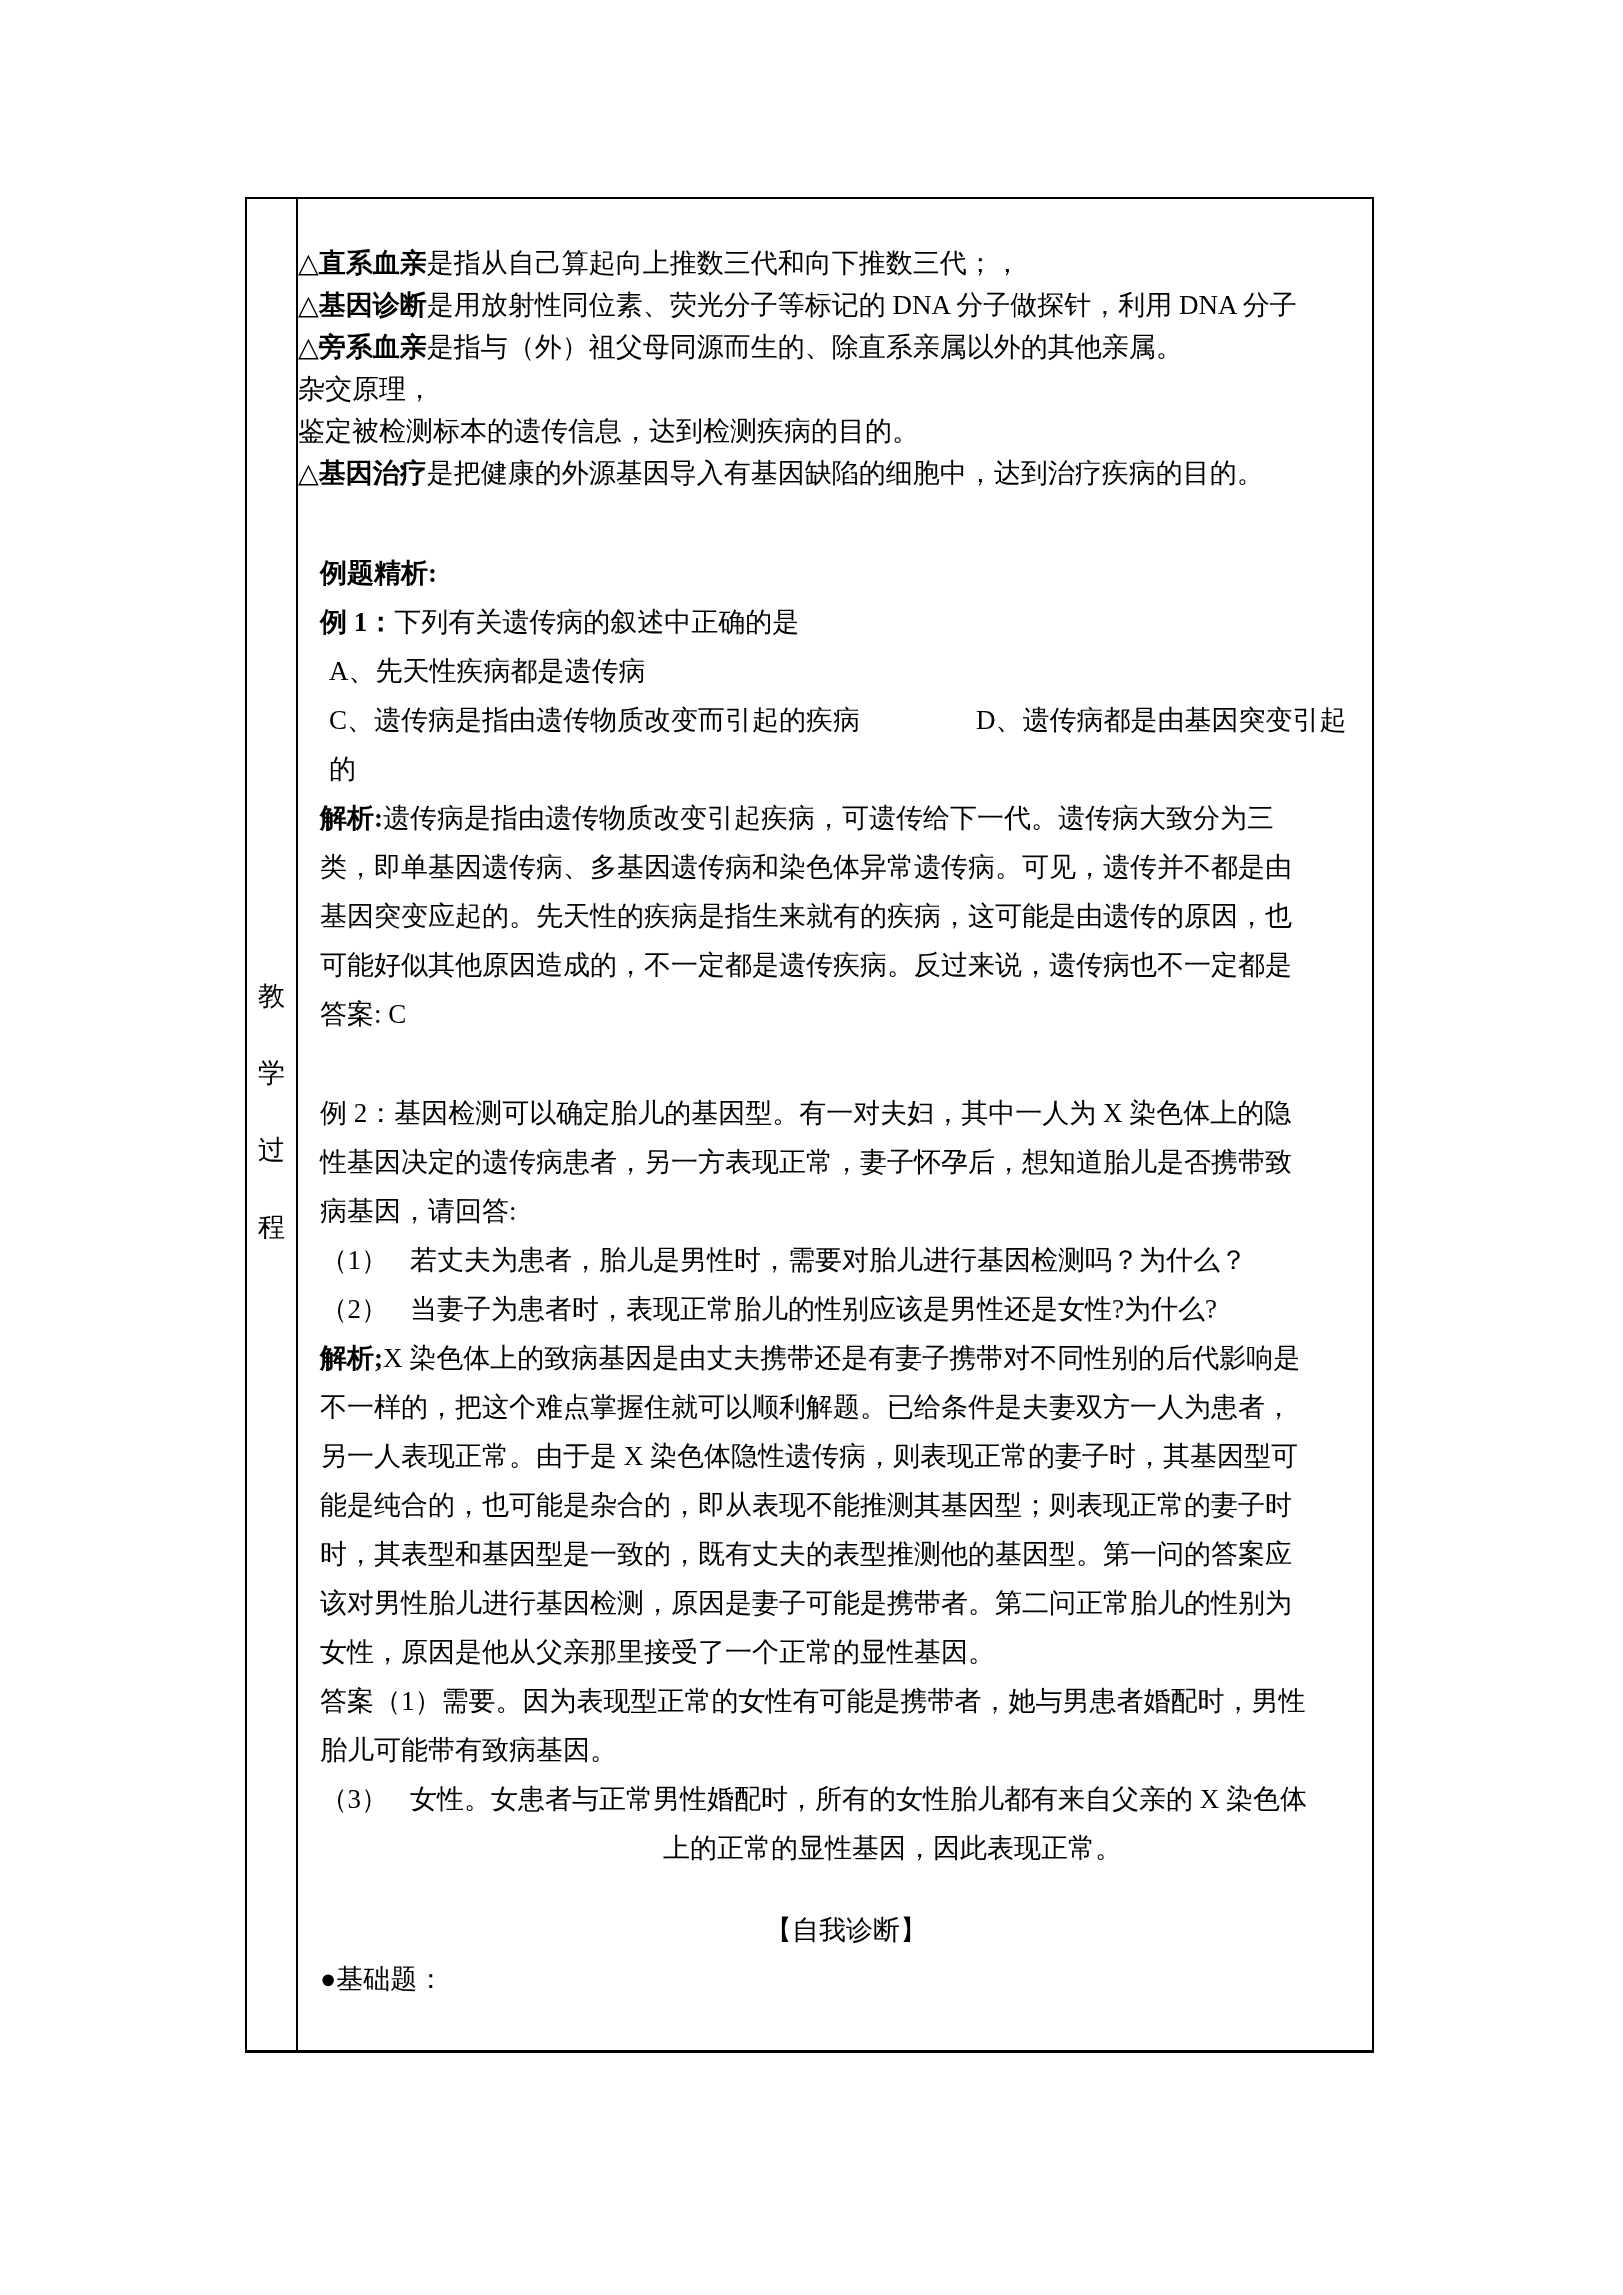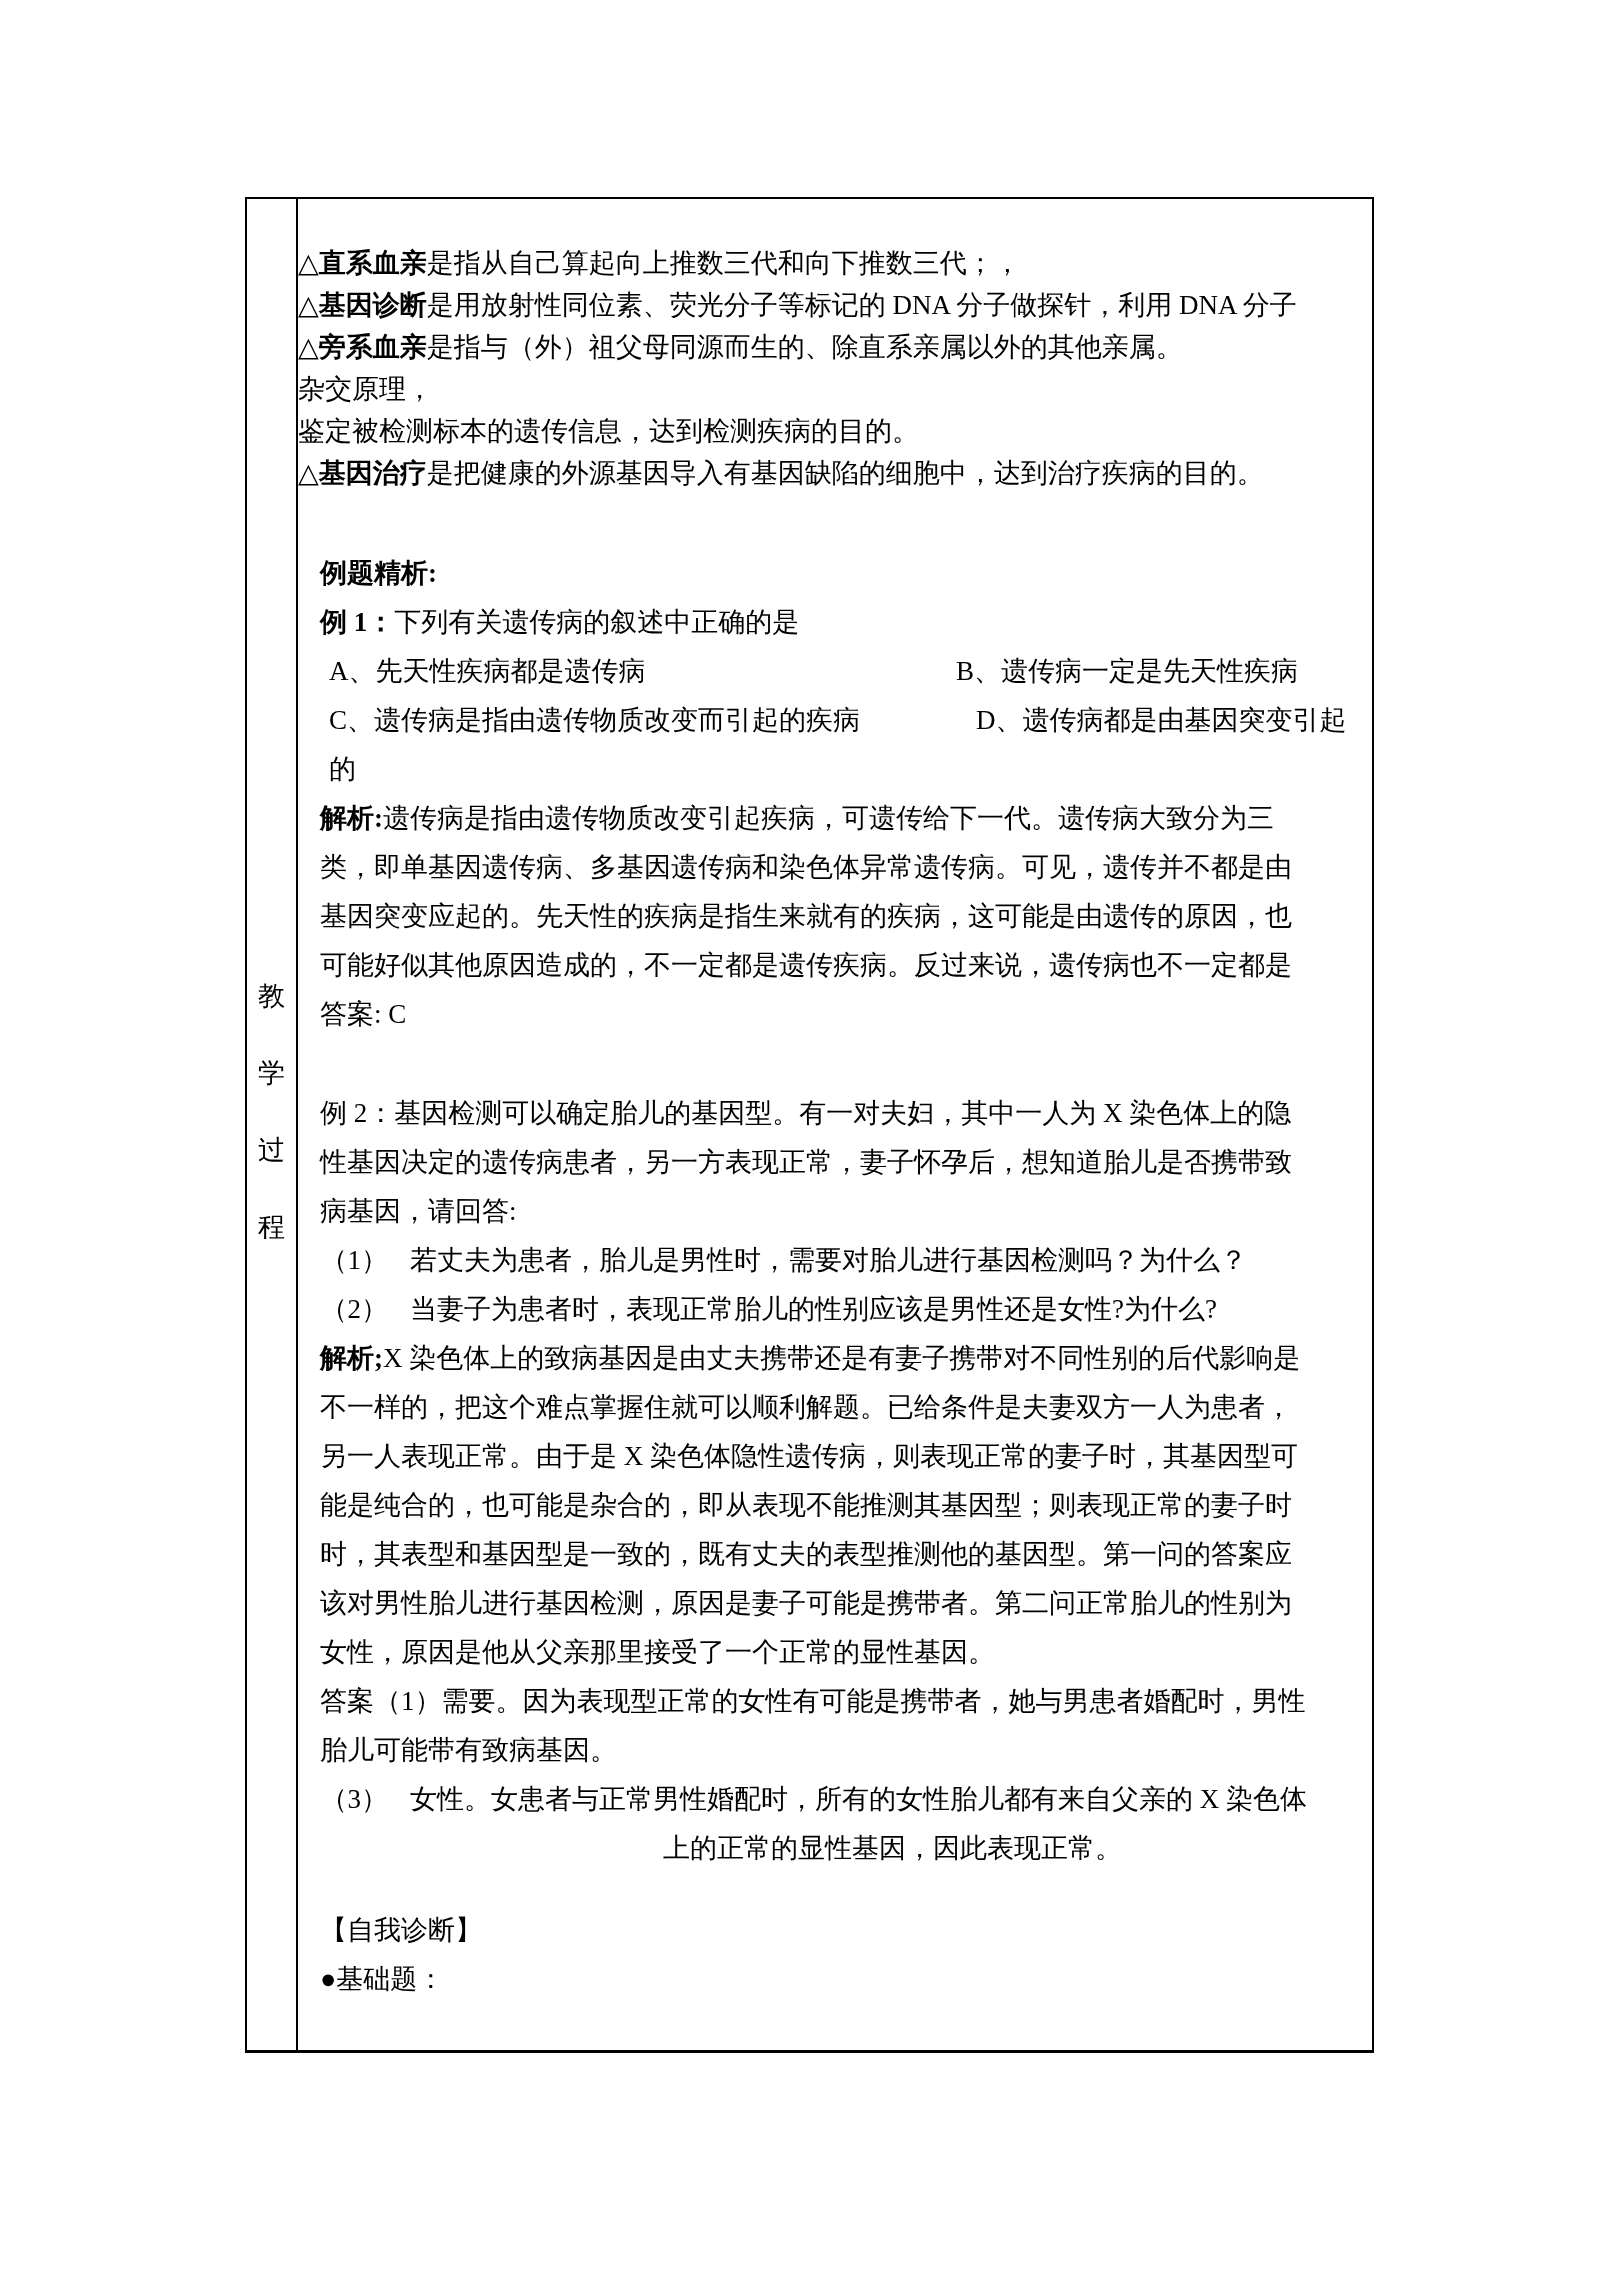--- a/index.html
+++ b/index.html
@@ -27,21 +27,21 @@
   .sA{line-height:42px;padding-left:0;}
   .sB{line-height:49px;padding-left:22px;}
   .opt{padding-left:31px;}
   .num{padding-left:22.5px;}
   .cont{padding-left:115px;text-align:center;}
   .num .t{position:absolute;left:112px;top:0;}
   .colB .t2{position:absolute;left:658px;top:0;}
   .colD .t2{position:absolute;left:678px;top:0;}
   .mt80{margin-top:55px;}
   .mt73{margin-top:50px;}
-  .mt48{margin-top:33px;}
+  .mt48{margin-top:33px;text-align:center;}
   .b{font-weight:bold;}
 </style>
 </head>
 <body>
 
 <div class="sheet">
   <div class="doc-table">
     <div class="left-cell">
       <div class="v-label" id="v-label">
           <div>教</div>
@@ -52,21 +52,21 @@
     </div>
     <div class="main-cell" id="content">
         <div class="line sA"><span class="pre">△</span><span class="b">直系血亲</span><span class="t">是指从自己算起向上推数三代和向下推数三代；，</span></div>
         <div class="line sA"><span class="pre">△</span><span class="b">基因诊断</span><span class="t">是用放射性同位素、荧光分子等标记的 DNA 分子做探针，利用 DNA 分子</span></div>
         <div class="line sA"><span class="pre">△</span><span class="b">旁系血亲</span><span class="t">是指与（外）祖父母同源而生的、除直系亲属以外的其他亲属。</span></div>
         <div class="line sA"><span class="t">杂交原理，</span></div>
         <div class="line sA"><span class="t">鉴定被检测标本的遗传信息，达到检测疾病的目的。</span></div>
         <div class="line sA"><span class="pre">△</span><span class="b">基因治疗</span><span class="t">是把健康的外源基因导入有基因缺陷的细胞中，达到治疗疾病的目的。</span></div>
         <div class="line sB mt80"><span class="b">例题精析:</span></div>
         <div class="line sB"><span class="b">例 1：</span><span class="t">下列有关遗传病的叙述中正确的是</span></div>
-        <div class="line sB opt colB"><span class="t">A、先天性疾病都是遗传病</span><span class="t2">B、遗传病一定是先天性疾病</span></div>
+        <div class="line sB opt colB"><span class="t">A、先天性疾病都是遗传病</span></div>
         <div class="line sB opt colD"><span class="t">C、遗传病是指由遗传物质改变而引起的疾病</span><span class="t2">D、遗传病都是由基因突变引起</span></div>
         <div class="line sB opt"><span class="t">的</span></div>
         <div class="line sB"><span class="b">解析:</span><span class="t">遗传病是指由遗传物质改变引起疾病，可遗传给下一代。遗传病大致分为三</span></div>
         <div class="line sB"><span class="t">类，即单基因遗传病、多基因遗传病和染色体异常遗传病。可见，遗传并不都是由</span></div>
         <div class="line sB"><span class="t">基因突变应起的。先天性的疾病是指生来就有的疾病，这可能是由遗传的原因，也</span></div>
         <div class="line sB"><span class="t">可能好似其他原因造成的，不一定都是遗传疾病。反过来说，遗传病也不一定都是</span></div>
         <div class="line sB"><span class="t">答案: C</span></div>
         <div class="line sB mt73"><span class="t">例 2：基因检测可以确定胎儿的基因型。有一对夫妇，其中一人为 X 染色体上的隐</span></div>
         <div class="line sB"><span class="t">性基因决定的遗传病患者，另一方表现正常，妻子怀孕后，想知道胎儿是否携带致</span></div>
         <div class="line sB"><span class="t">病基因，请回答:</span></div>

